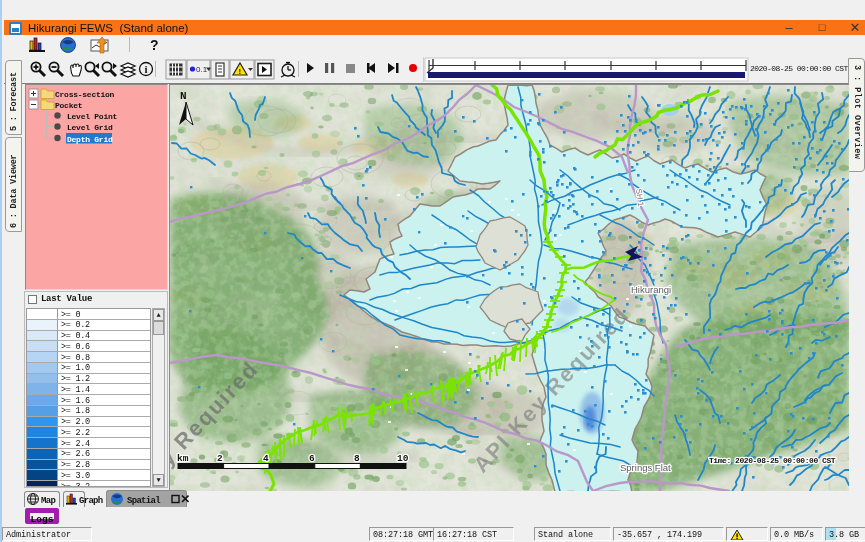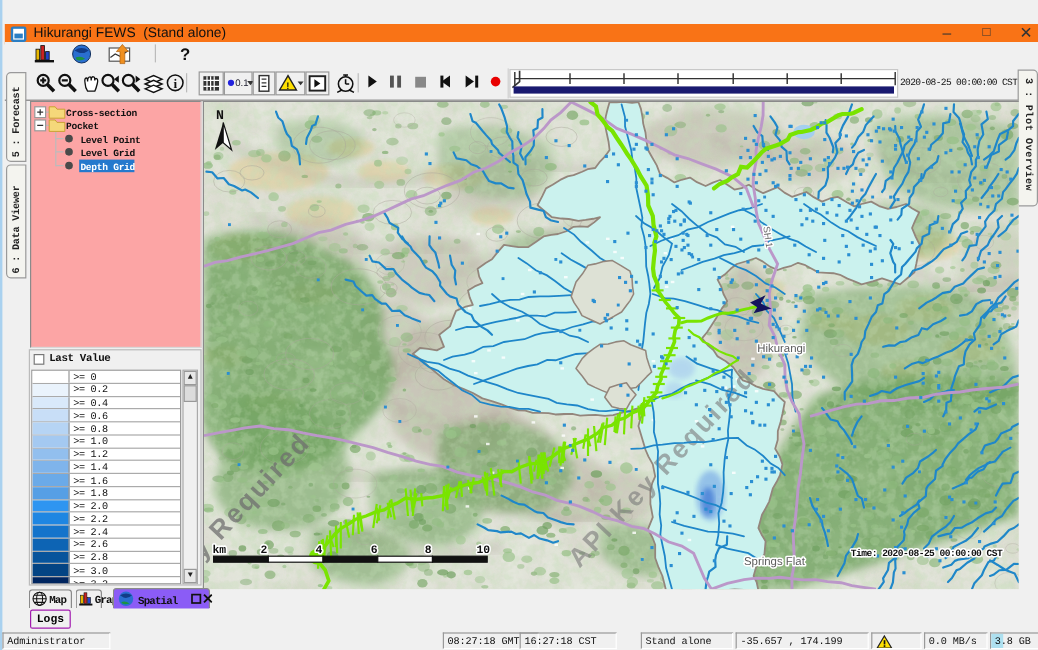--- a/index.html
+++ b/index.html
@@ -22,21 +22,21 @@
 #lv { position:absolute; left:16px; top:2px; font-size:9px; font-weight:bold; color:#111; letter-spacing:-0.3px; }
 #cb { position:absolute; left:3px; top:3px; width:9px; height:9px; background:#fff; border:1px solid #777; }
 #ltable { position:absolute; left:1px; top:16px; width:125px; height:179px; background:#fff; border:1px solid #999; overflow:hidden; }
 .lrow { position:relative; height:10.75px; border-bottom:1px solid #aaa; }
 .sw { position:absolute; left:0; top:0; bottom:0; width:31px; border-right:1px solid #999; }
 .lt { position:absolute; left:34px; top:0.5px; font-size:8.5px; color:#111; letter-spacing:-0.3px; }
 #lscroll { position:absolute; right:2px; top:16px; width:13px; height:179px; background:#f0f0f0; border:1px solid #aaa; }
 .sarr { position:absolute; left:0; width:11px; height:12px; background:#e8e8e8; border:1px solid #999; font-size:7px; line-height:11px; text-align:center; color:#222; }
 #map { position:absolute; left:167px; top:84px; width:680px; height:407px; border-top:1px solid #8a8a8a; border-left:1px solid #8a8a8a; background:#e6e8df; overflow:hidden; }
 .btab { position:absolute; background:#f0f0f0; border:1px solid #8a8a8a; border-bottom:none; border-radius:3px 3px 0 0; font-family:"Liberation Mono", monospace; font-size:9px; font-weight:bold; color:#111; }
-#logs { position:absolute; left:23px; top:508px; width:34px; height:16px; background:#f0f0f0; border:1px solid #a21caf; border-radius:2px; font-family:"Liberation Mono", monospace; font-size:9.5px; font-weight:bold; text-align:center; line-height:14px; }
+#logs { position:absolute; left:23px; top:508px; width:34px; height:16px; background:#f0f0f0; border:5px solid #a21caf; border-radius:2px; font-family:"Liberation Mono", monospace; font-size:9.5px; font-weight:bold; text-align:center; line-height:14px; }
 #status { position:absolute; left:0; top:526px; width:865px; height:16px; background:#f0f0f0; font-family:"Liberation Mono", monospace; font-size:8.5px; color:#111; }
 .scell { position:absolute; top:1px; height:14px; border:1px solid; border-color:#999 #fff #fff #999; padding:2px 2px 0 3px; white-space:nowrap; overflow:hidden; letter-spacing:-0.1px; }
 svg { display:block; }
 </style></head>
 <body>
 <div id="win">
  <div id="title">
   <div id="ticon"></div>
   <div class="txt">Hikurangi FEWS&nbsp;&nbsp;(Stand alone)</div>
   <div class="wbtn" style="left:770px;">–</div>
@@ -2224,21 +2224,21 @@
   <svg width="40" height="14" style="position:absolute;left:1px;top:0;">
    <g transform="translate(1,1)">
     <rect x="0" y="10" width="11" height="1.6" fill="#111"></rect>
     <rect x="1" y="3" width="2.4" height="7" fill="#e8b800" stroke="#111" stroke-width="0.5"></rect>
     <rect x="4" y="1" width="2.4" height="9" fill="#cc2222" stroke="#111" stroke-width="0.5"></rect>
     <rect x="7" y="5" width="2.4" height="5" fill="#2244cc" stroke="#111" stroke-width="0.5"></rect>
    </g>
    <text x="14" y="10.5" font-size="9px" letter-spacing="-0.7" font-weight="bold" font-family="Liberation Mono, monospace" fill="#111">Graph</text>
   </svg>
  </div>
- <div class="btab" style="left:92px; top:490px; width:81px; height:17px; background:#8b5cf6;">
+ <div class="btab" style="left:104px; top:490px; width:81px; height:17px; background:#a3a3a3;">
   <svg width="79" height="15" style="position:absolute;left:3px;top:1px;">
    <circle cx="7" cy="7" r="6" fill="#2a6fd0"></circle>
    <path d="M2,4 Q7,1 12,4 Q9,7 5,6 Z" fill="#123c88"></path>
    <path d="M3,10 Q6,8 10,11 Q6,12 4,11 Z" fill="#1b9440"></path>
    <text x="17" y="11" font-size="9px" letter-spacing="-0.7" font-weight="bold" font-family="Liberation Mono, monospace" fill="#111">Spatial</text>
    <rect x="62" y="3.5" width="7" height="7" fill="none" stroke="#111" stroke-width="1.4"></rect>
    <path d="M72,3.5 l6.5,6.5 M78.5,3.5 l-6.5,6.5" stroke="#111" stroke-width="1.6"></path>
   </svg>
  </div>
  <div id="logs">Logs</div>

